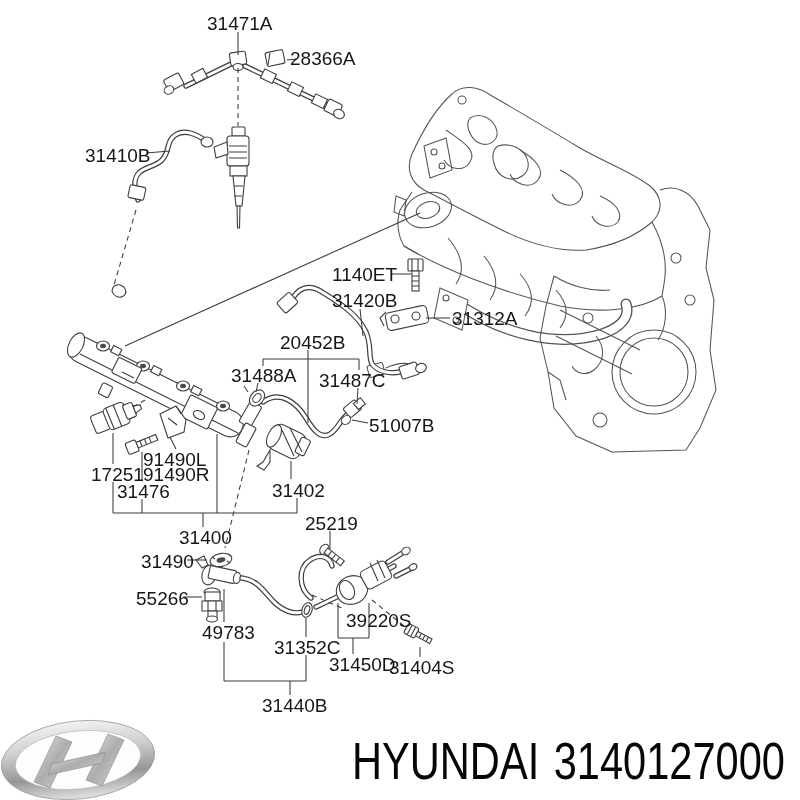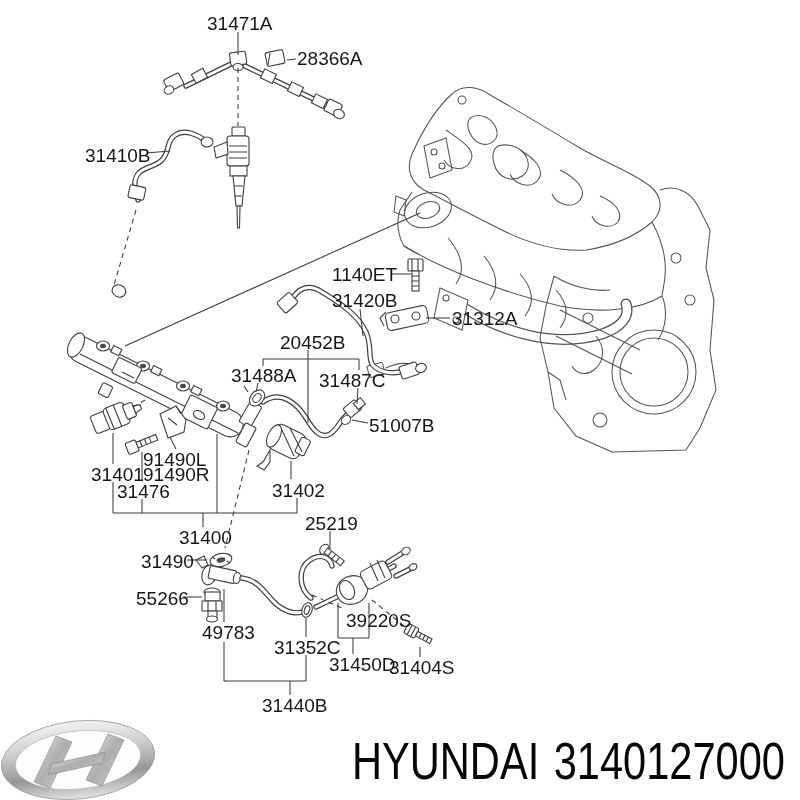--- a/index.html
+++ b/index.html
@@ -339,32 +339,32 @@
       </g>
       <g>
         <path d="M34,782 L56,736 L72,742 L50,788 Z" fill="url(#chromeH)" stroke="#8f8f8f" stroke-width="0.7"></path>
         <path d="M86,780 L108,734 L124,740 L102,786 Z" fill="url(#chromeH)" stroke="#8f8f8f" stroke-width="0.7"></path>
         <path d="M52,764 L106,752 L102,763 L48,775 Z" fill="url(#chromeH)" stroke="#8f8f8f" stroke-width="0.7"></path>
       </g>
     </g>
   </svg>
 
   <div class="plabel" style="left:207px;top:14px">31471A</div>
-  <div class="plabel" style="left:297px;top:49px">28366A</div>
+  <div class="plabel" style="left:290px;top:49px">28366A</div>
   <div class="plabel" style="left:85px;top:146px">31410B</div>
   <div class="plabel" style="left:332px;top:265px">1140ET</div>
   <div class="plabel" style="left:332px;top:291px">31420B</div>
   <div class="plabel" style="left:280px;top:333px">20452B</div>
   <div class="plabel" style="left:231px;top:366px">31488A</div>
   <div class="plabel" style="left:319px;top:371px">31487C</div>
   <div class="plabel" style="left:452px;top:309px">31312A</div>
   <div class="plabel" style="left:369px;top:416px">51007B</div>
   <div class="plabel" style="left:143px;top:450px">91490L</div>
   <div class="plabel" style="left:143px;top:465px">91490R</div>
-  <div class="plabel" style="left:91px;top:465px">31401</div>
+  <div class="plabel" style="left:91px;top:465px">17251</div>
   <div class="plabel" style="left:117px;top:482px">31476</div>
   <div class="plabel" style="left:272px;top:481px">31402</div>
   <div class="plabel" style="left:179px;top:528px">31400</div>
   <div class="plabel" style="left:305px;top:514px">25219</div>
   <div class="plabel" style="left:141px;top:552px">31490</div>
   <div class="plabel" style="left:136px;top:589px">55266</div>
   <div class="plabel" style="left:202px;top:623px">49783</div>
   <div class="plabel" style="left:274px;top:638px">31352C</div>
   <div class="plabel" style="left:346px;top:611px">39220S</div>
   <div class="plabel" style="left:329px;top:655px">31450D</div>

